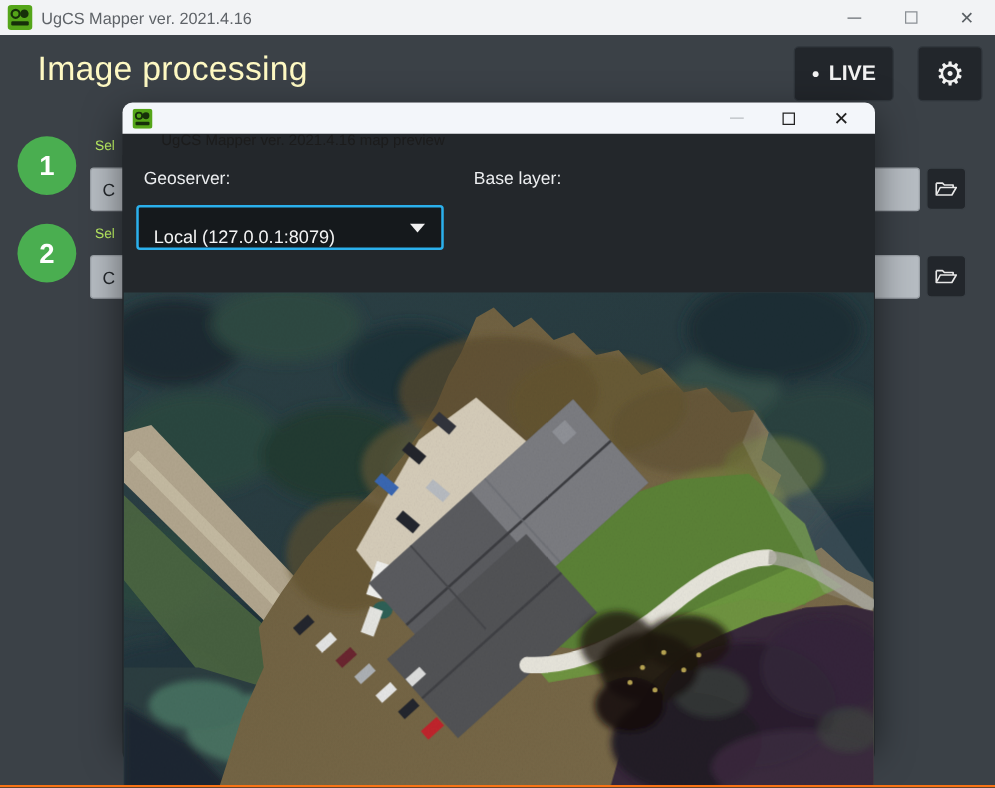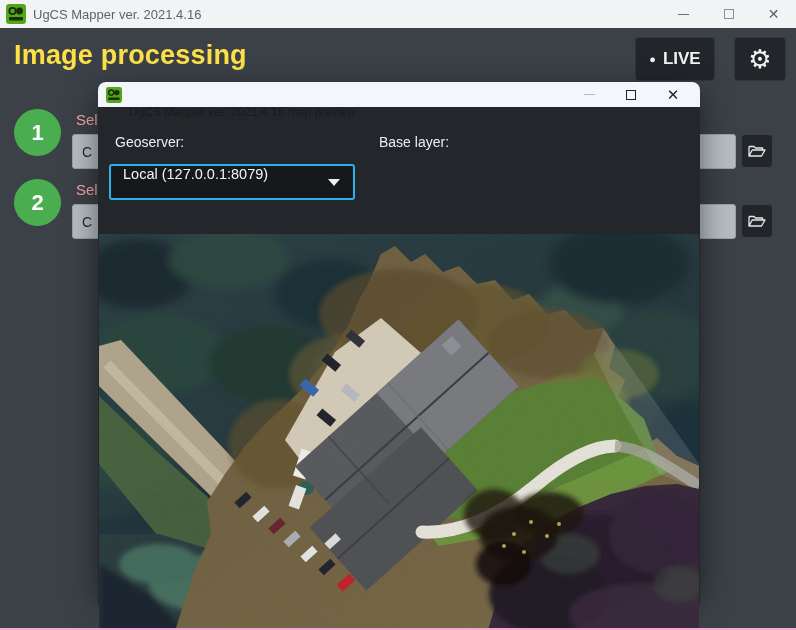--- a/index.html
+++ b/index.html
@@ -1,48 +1,48 @@
 <!DOCTYPE html>
 <html><head>
 <meta charset="utf-8">
 <style>
   * { margin:0; padding:0; box-sizing:border-box; }
   html,body { width:796px; height:630px; }
   body { font-family:"Liberation Sans", sans-serif; background:#3b4147; overflow:hidden; }
 
   .window { position:relative; width:796px; height:630px; background:#3b4147;
-            border-bottom:2px solid #f9a8d4; overflow:hidden; }
+            border-bottom:2px solid #f97316; overflow:hidden; }
 
   
   .titlebar { position:absolute; left:0; top:0; width:796px; height:28px;
               background:#f2f3f5; display:flex; align-items:center; }
   .logo { width:20px; height:20px; margin-left:6px; flex:0 0 auto; }
   .titlebar .wtitle { margin-left:7px; font-size:13px; color:#5f6368; }
   .wcontrols { position:absolute; right:0; top:0; height:28px; display:flex; align-items:center; }
   .wbtn { width:45px; height:28px; display:flex; align-items:center; justify-content:center;
           color:#5a5f64; font-size:14px; cursor:default; }
   .dash { width:11px; height:0; border-top:1.5px solid #6a6f74; display:inline-block; }
   .sq   { width:10px; height:10px; border:1.3px solid #8a8f94; display:inline-block; background:transparent; }
 
   
-  .heading { position:absolute; left:14px; top:40px; font-size:27px; font-weight:bold;
-             color:#fde047; letter-spacing:.2px; }
+  .heading { position:absolute; left:30px; top:40px; font-size:27px; font-weight:normal;
+             color:#fef9c3; letter-spacing:.2px; }
   .live-btn { position:absolute; left:635px; top:37px; width:80px; height:44px;
               background:#22262b; border:1px solid #2f353b; border-radius:4px;
               color:#f2f2f2; font-size:17px; font-weight:bold; display:flex;
               align-items:center; justify-content:center; gap:7px; }
   .live-dot { font-size:11px; line-height:1; }
   .gear-btn { position:absolute; left:734px; top:37px; width:52px; height:44px;
               background:#22262b; border:1px solid #2f353b; border-radius:4px;
               color:#f2f2f2; font-size:26px; display:flex; align-items:center; justify-content:center; }
 
   .step-circle { position:absolute; left:14px; width:47px; height:47px; border-radius:50%;
                  background:#4aae50; color:#fff; font-size:22px; font-weight:bold;
                  display:flex; align-items:center; justify-content:center; }
-  .step-label { position:absolute; left:76px; color:#fca5a5; font-size:15px; white-space:nowrap; }
+  .step-label { position:absolute; left:76px; color:#bef264; font-size:11px; white-space:nowrap; }
   .field { position:absolute; left:72px; width:664px; height:35px; background:#b6bcc2;
            border:1px solid #9aa0a6; border-radius:3px; color:#24282c; font-size:14px;
            padding-left:9px; font-family:"Liberation Sans",sans-serif; }
   .folder-btn { position:absolute; left:741px; width:32px; height:34px; background:#22262b;
                 border:1px solid #3a4046; border-radius:4px; display:flex;
                 align-items:center; justify-content:center; }
 
   
   .dialog { position:absolute; left:98px; top:82px; width:602px; height:511px;
             border-radius:8px; box-shadow:0 10px 30px rgba(0,0,0,.5); background:#23272b; }
@@ -52,21 +52,21 @@
   .d-titlebar .dtitle { margin-left:7px; font-size:12px; color:#1c1c1c;margin-top:34px; }
   .dcontrols { position:absolute; right:6px; top:0; height:25px; display:flex; align-items:center; }
   .dbtn { width:42px; height:25px; display:flex; align-items:center; justify-content:center;
           font-size:15px; color:#222; }
   .dbtn .dash { border-top-color:#b9bdc1; }
   .dbtn .sq { border-color:#222; }
   .d-body { position:absolute; left:0; top:42px; width:602px; height:486px;
             background:#23272b; border-radius:0 0 8px 8px; }
   .dd-label { position:absolute; top:10px; color:#eceef0; font-size:14px; }
   .dropdown { position:absolute; top:40px; height:36px; background:#15191c; border-radius:3px;
-              display:flex; align-items:flex-start; color:#f4f4f4; font-size:14.5px; padding-left:12px; }
+              display:flex; align-items:flex-end; color:#f4f4f4; font-size:14.5px; padding-left:12px; }
   .dd-geo { left:11px; width:246px; border:2px solid #2bb0ec; }
   .dd-base { left:280px; width:250px; border:1px solid #3c4248; }
   .caret { position:absolute; right:13px; top:50%; margin-top:-3px; width:0; height:0;
            border-left:6px solid transparent; border-right:6px solid transparent;
            border-top:7px solid #f0f0f0; }
   .map-wrap { position:absolute; left:1px; top:110px; width:600px; height:400px;
               border-radius:0 0 7px 7px; overflow:hidden; background:#2a3c40; }
 </style>
 </head>
 <body>

